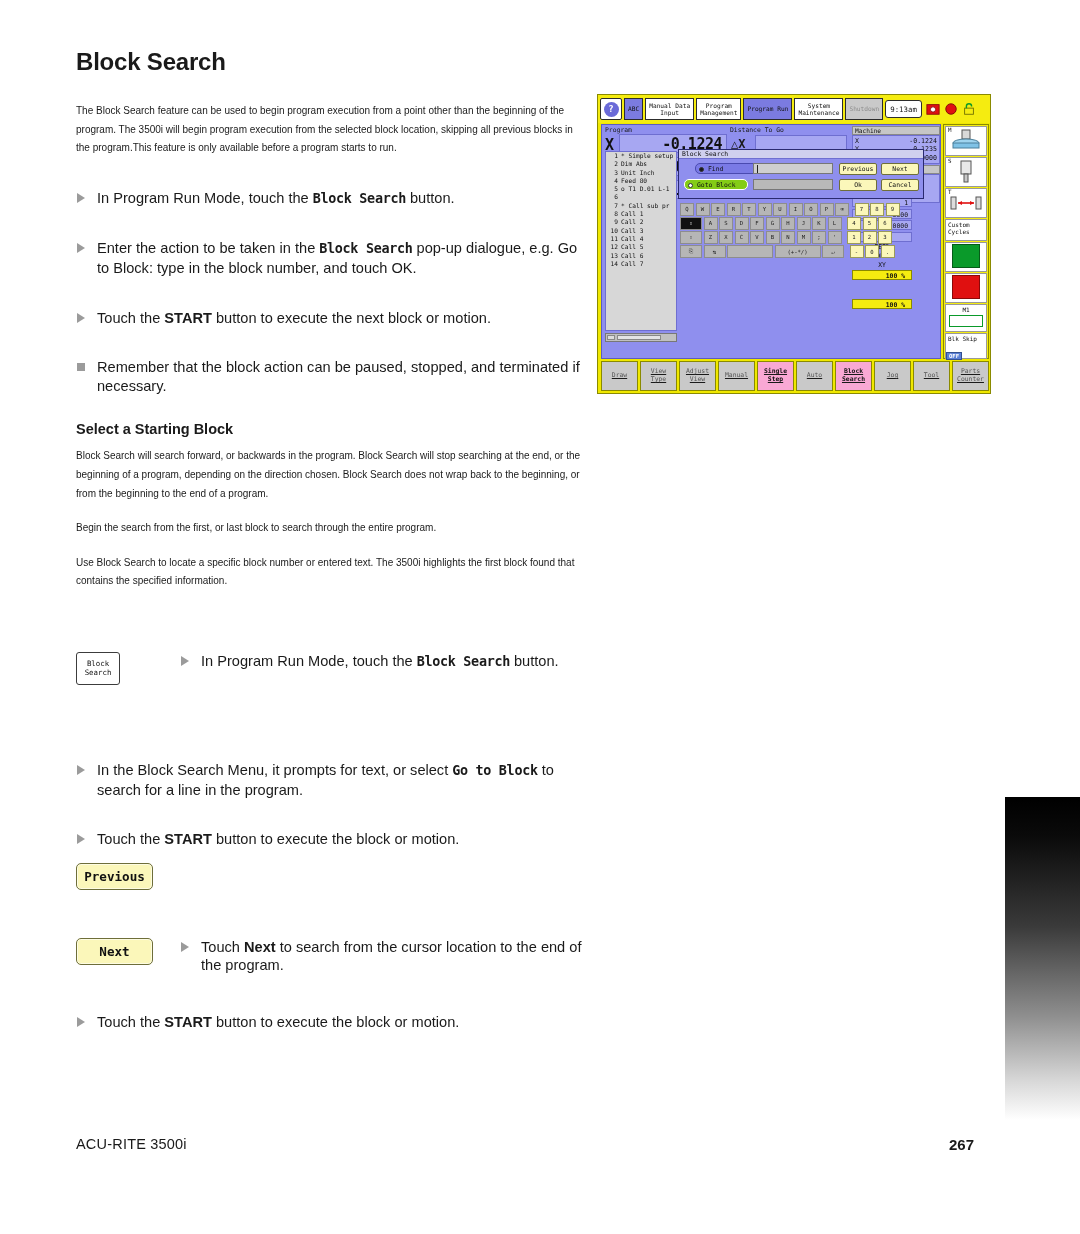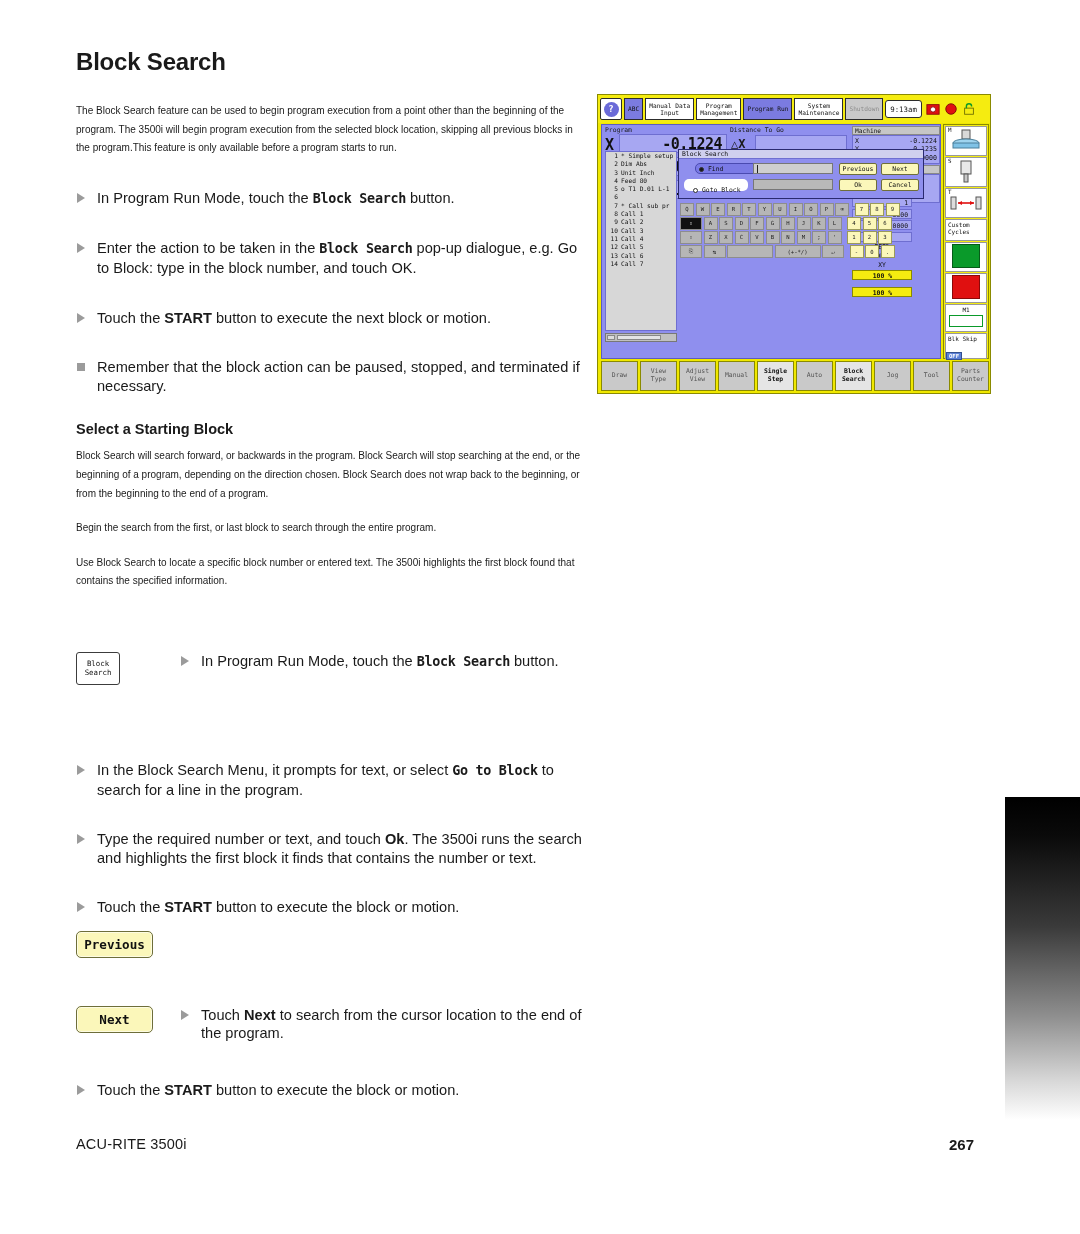--- a/index.html
+++ b/index.html
@@ -192,22 +192,22 @@
   .bs-input {
     position:absolute; height:11px; background:#b9b9b9; border:1px solid #777;
   }
   .bs-input.active { background:#cfcfcf; }
   .bs-input .caret { position:absolute; left:3px; top:1px; width:1px; height:8px; background:#222; }
   .bs-btn {
     position:absolute; height:12px; background:#fbf7ba; border:1px solid #6e6e3a; border-radius:2px;
     font-size:6.4px; color:#111; display:flex; align-items:center; justify-content:center;
   }
   .bs-goto {
-    position:absolute; width:64px; height:11px; background:#15803d;
-    border:6px solid #ffffff; border-radius:5px; font-size:6.4px; color:#111;
+    position:absolute; width:64px; height:11px; background:#84cc16;
+    border:1px solid #ffffff; border-radius:5px; font-size:6.4px; color:#111;
     line-height:11px; padding-left:12px;
   }
 
   
   .kbd { position:absolute; left:78px; top:78px; width:244px; height:58px; }
   .kbd-row { display:flex; gap:1.5px; margin-bottom:1.5px; }
   .key {
     width:14px; height:12.6px; background:#b6b6b6; border:1px solid #8d8d8d;
     font-size:5.6px; color:#222; display:flex; align-items:center; justify-content:center;
   }
@@ -219,21 +219,21 @@
 
   
   .feedcol { position:absolute; left:250px; top:72px; width:60px; }
   .feed-box {
     background:#a7a7f2; border:1px solid #6e6ed0; font-size:6.4px; color:#111;
     text-align:right; padding-right:3px; height:10px; line-height:10px; margin-bottom:1.5px;
   }
   .feed-lab { font-size:6.4px; color:#111; text-align:center; height:9px; line-height:9px; }
   .feed-pct {
     background:#f5ec10; border:1px solid #8a8a00; font-size:6.4px; color:#111;
-    text-align:right; padding-right:19px; height:10px; line-height:10px; margin-bottom:7px; font-weight:bold;
+    text-align:right; padding-right:6px; height:10px; line-height:10px; margin-bottom:19px; font-weight:bold;
   }
 
   
   .vbar {
     position:absolute; left:345px; top:29px; width:46px; height:235px;
     background:#f5ec10; border:1px solid #8a8a00; padding:1px;
   }
   .vcell {
     background:#fff; border:1px solid #999; margin-bottom:1px; position:relative;
   }
@@ -243,28 +243,28 @@
     display:inline-block; background:#5a7fd6; color:#fff; font-size:5.6px;
     padding:0 2px; border:1px solid #33508f; font-weight:bold;
   }
   .gbtn { width:28px; height:24px; background:#0a9a2a; border:1.5px solid #065c18; margin:1px auto; position:relative;}
   .rbtn { width:28px; height:24px; background:#e01010; border:1.5px solid #8b0808; margin:1px auto; position:relative;}
   .m1box { width:34px; height:12px; border:1.5px solid #0a9a2a; margin:1px auto; background:#fff; }
 
   
   .skrow {
     position:absolute; left:3px; top:266px; width:388px; height:30px;
-    display:flex; gap:2px;
+    display:flex; gap:2px;text-decoration:underline;
   }
   .sk {
     flex:1; border:1px solid #8a8a00; background:#c9c9c9;
     display:flex; flex-direction:column; align-items:center; justify-content:center;
     font-size:6.4px; line-height:7.6px; color:#555; text-align:center;
   }
-  .sk.on { background:#e5e5e5; color:#111; font-weight:bold;text-align:center; }
+  .sk.on { background:#f9a8d4; color:#111; font-weight:bold;text-align:center; }
 </style>
 </head>
 <body>
 
 <div id="page">
 
   <div id="text-col">
 
     <h1 id="page-title">Block Search</h1>
 
@@ -296,21 +296,20 @@
         <ul class="blist" id="keyrow-bullets">
             <li><span class="mk"></span>In Program Run Mode, touch the <span class="mono">Block Search</span> button.</li>
           </ul>
       </div>
     </div>
 
     <div style="height:26px"></div>
 
     <ul class="blist" id="mid-bullets">
         <li><span class="mk"></span>In the Block Search Menu, it prompts for text, or select <span class="mono">Go to Block</span> to search for a line in the program.</li>
-        <li><span class="mk"></span>Type the required number or text, and touch <span class="bold">Ok</span>. The 3500i runs the search and highlights the first block it finds that contains the number or text.</li>
         <li><span class="mk"></span>Touch the <span class="bold">START</span> button to execute the block or motion.</li>
       </ul>
 
     <div id="nav-key-rows">
         <div class="keyrow">
           <div class="keycell">
             <div class="softkey-yellow">Previous</div>
           </div>
         </div>
         <div class="keyrow">

